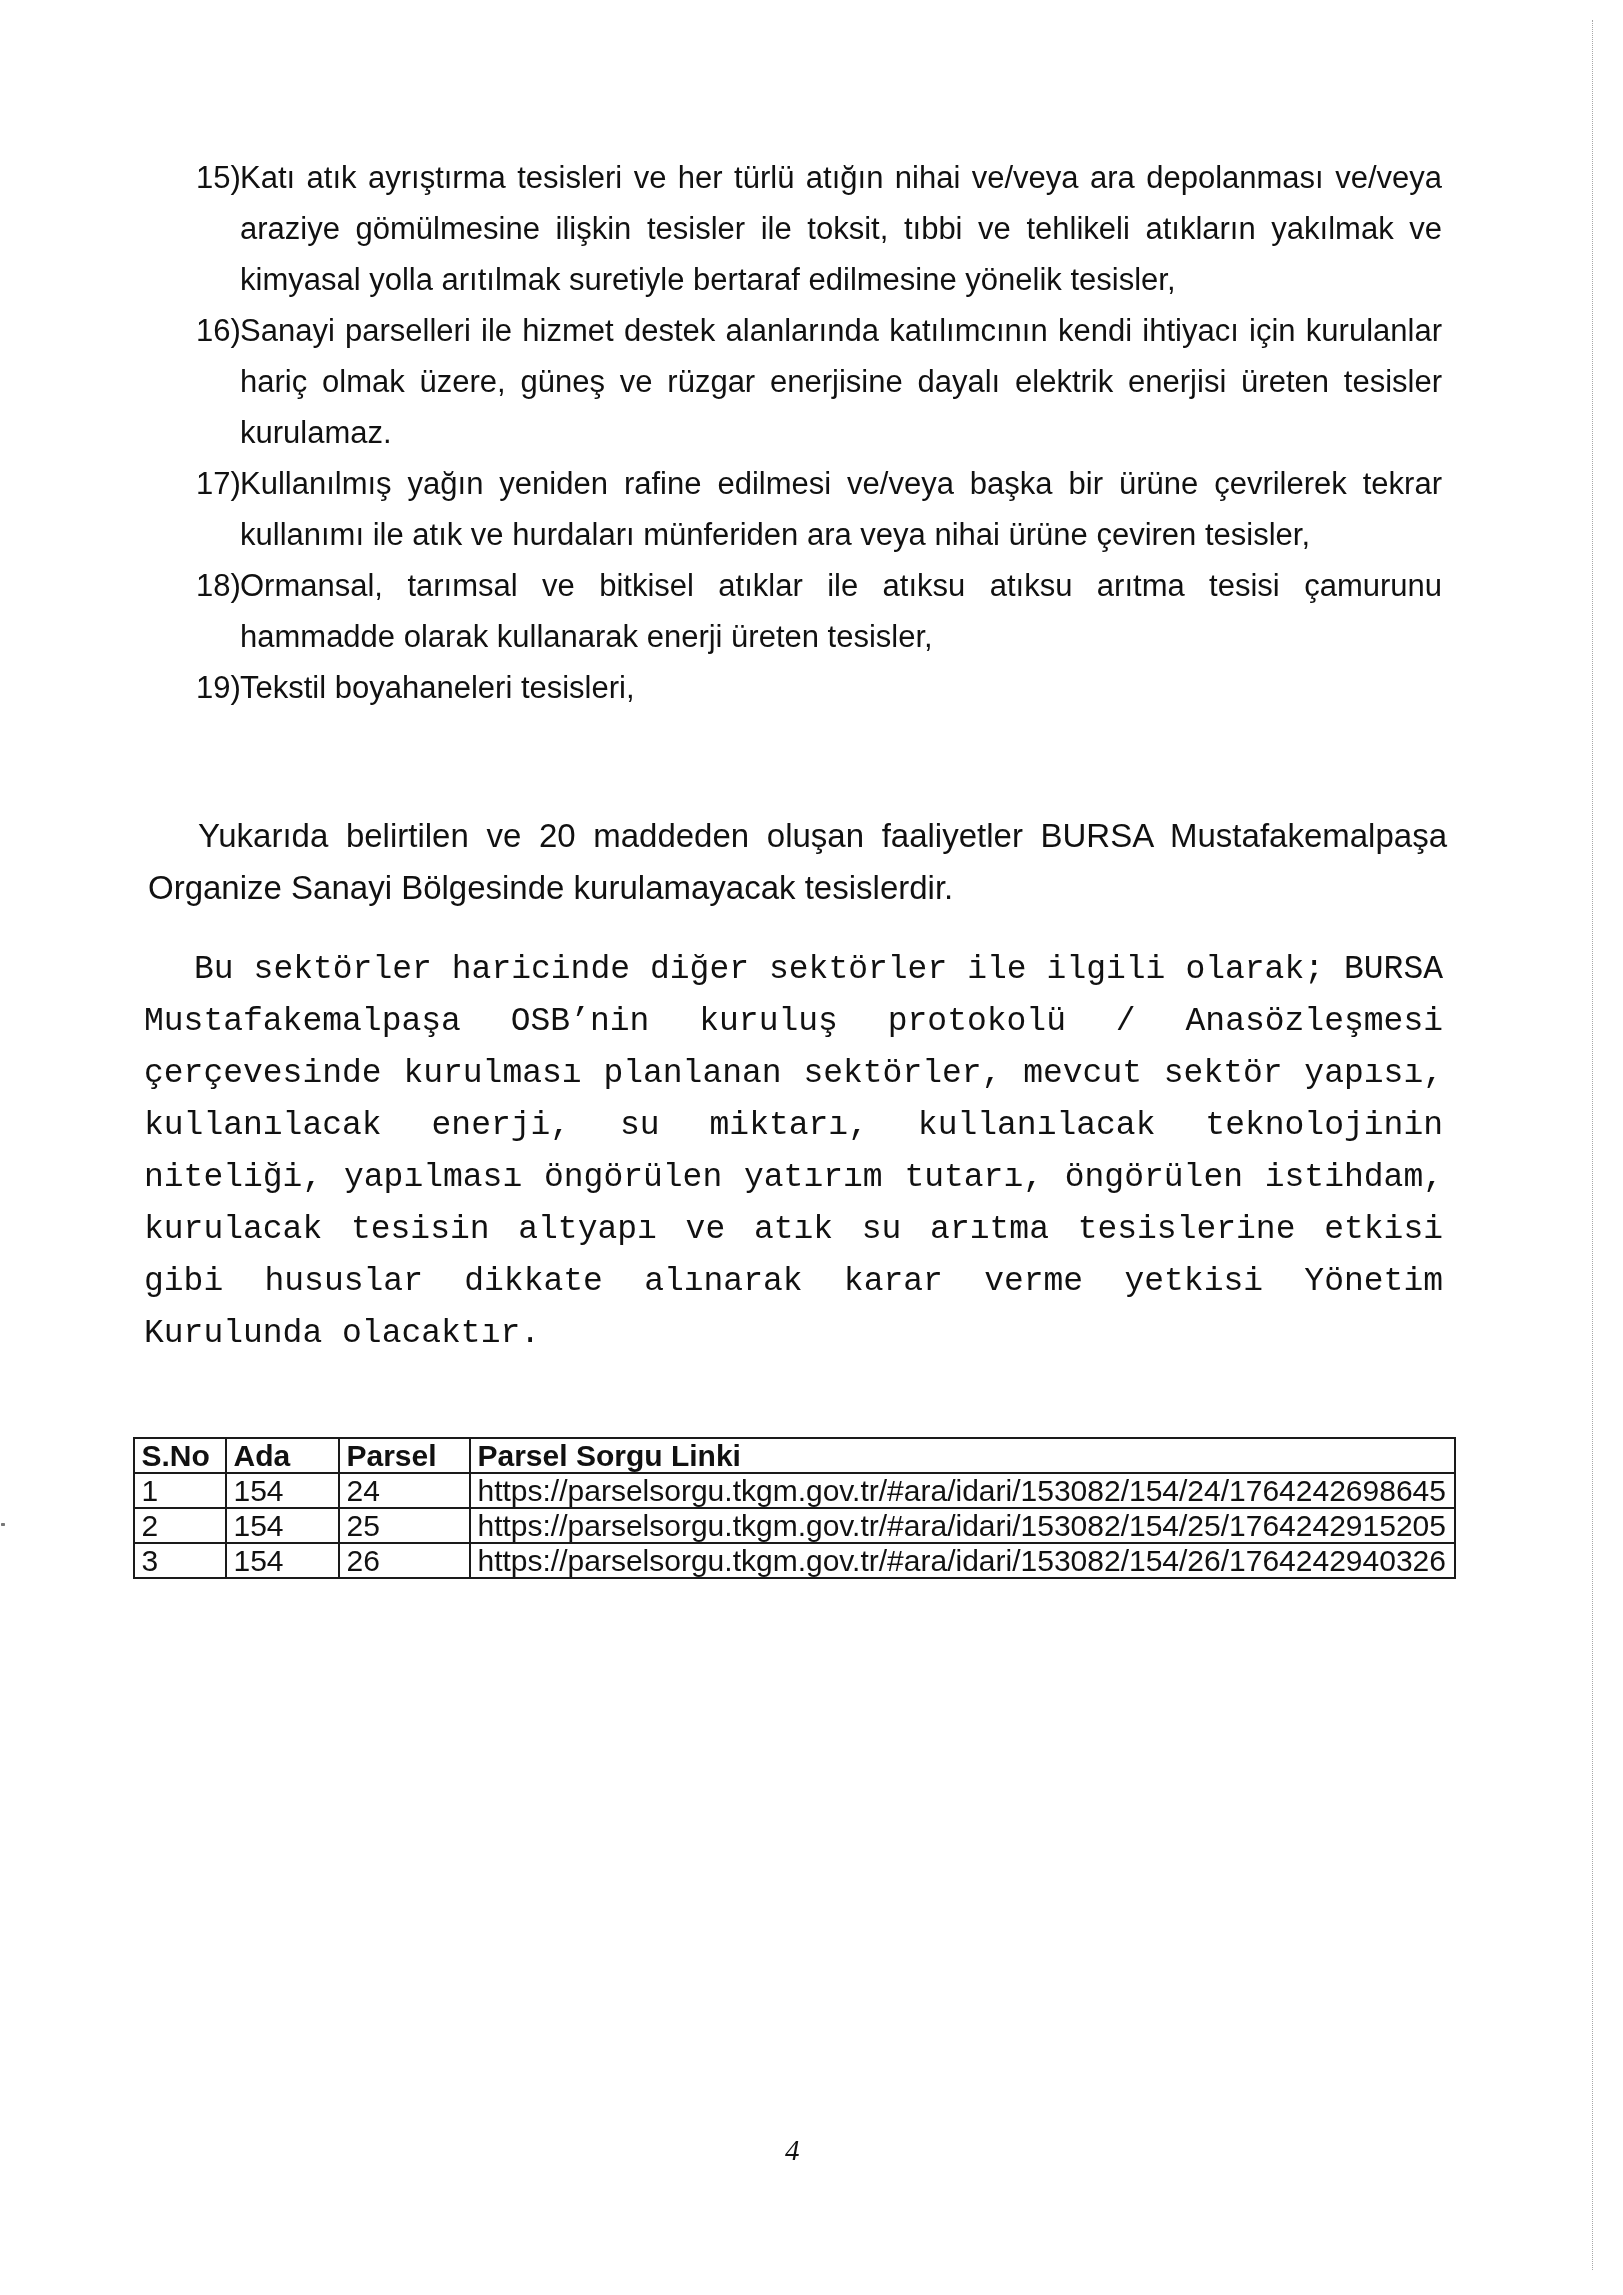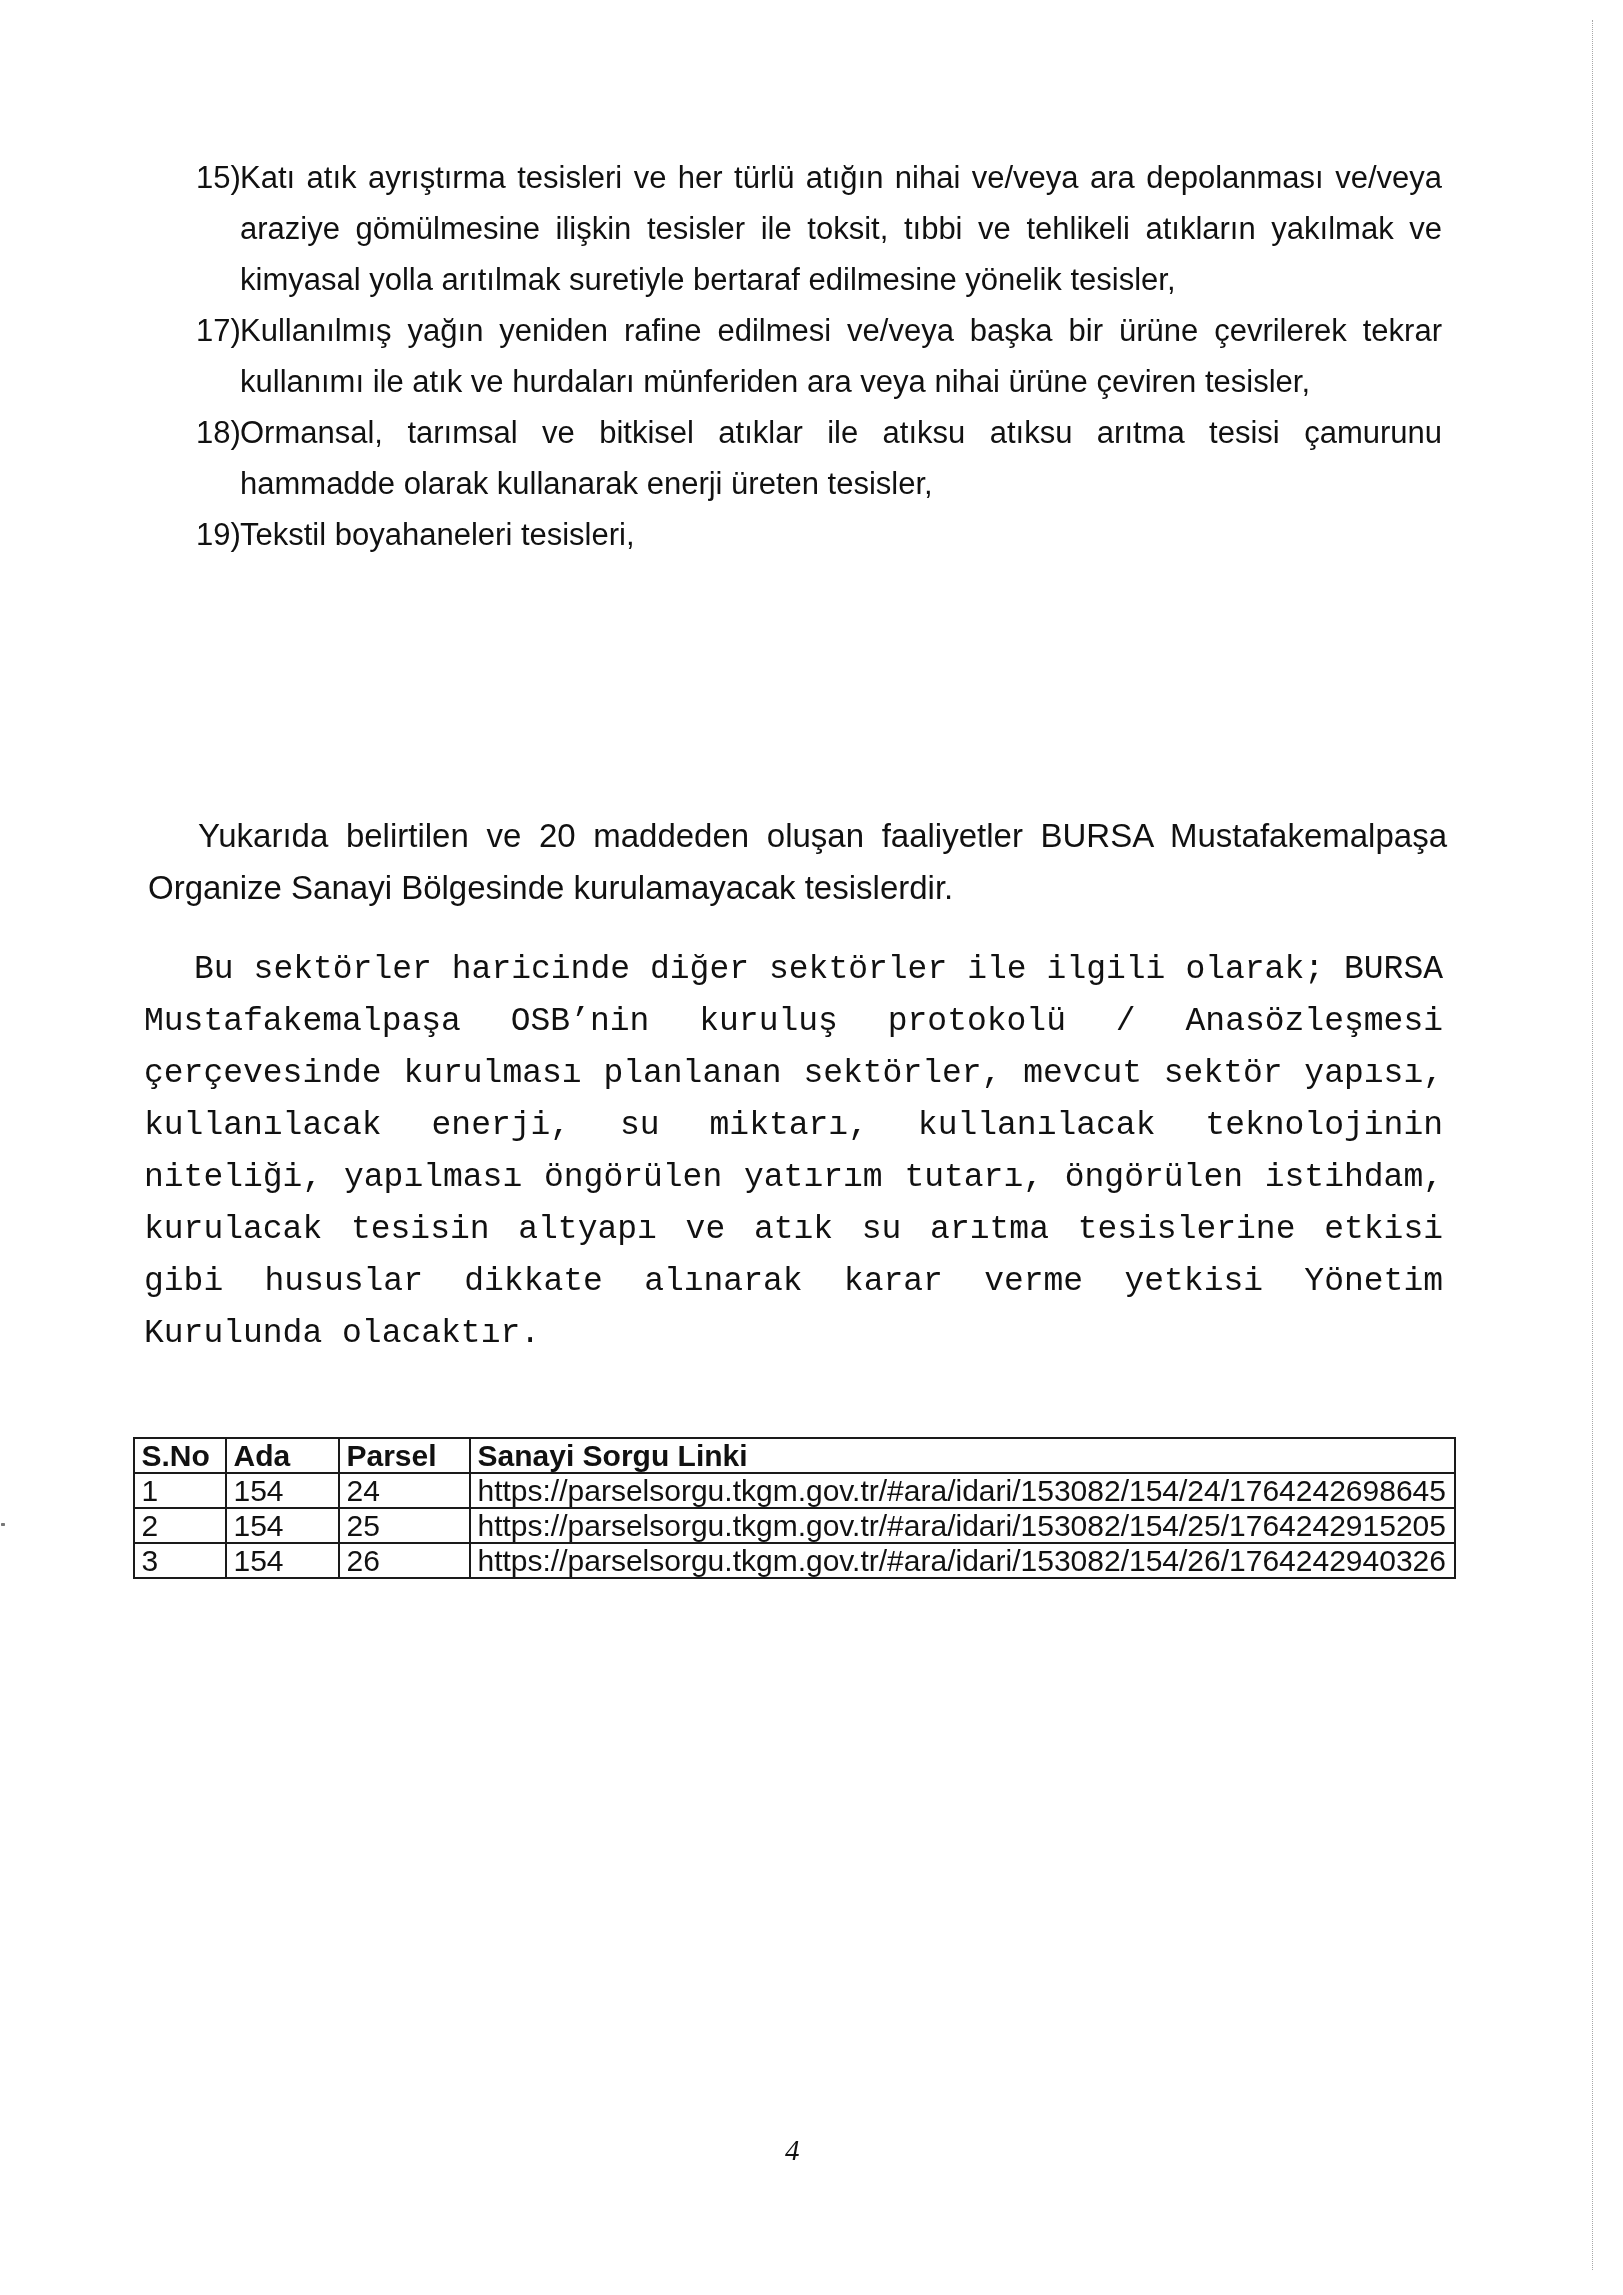--- a/index.html
+++ b/index.html
@@ -40,20 +40,24 @@
 <div class="page">
   <div class="scan-edge"></div>
   <div class="scan-speck"></div>
 
   <div class="list">
     <div class="item">
       <span class="num">15)</span>
       <span class="txt">Katı atık ayrıştırma tesisleri ve her türlü atığın nihai ve/veya ara depolanması ve/veya araziye gömülmesine ilişkin tesisler ile toksit, tıbbi ve tehlikeli atıkların yakılmak ve kimyasal yolla arıtılmak suretiyle bertaraf edilmesine yönelik tesisler,</span>
     </div>
     <div class="item">
+      <span class="num">16)</span>
+      <span class="txt">Sanayi parselleri ile hizmet destek alanlarında katılımcının kendi ihtiyacı için kurulanlar hariç olmak üzere, güneş ve rüzgar enerjisine dayalı elektrik enerjisi üreten tesisler kurulamaz.</span>
+    </div>
+    <div class="item">
       <span class="num">17)</span>
       <span class="txt">Kullanılmış yağın yeniden rafine edilmesi ve/veya başka bir ürüne çevrilerek tekrar kullanımı ile atık ve hurdaları münferiden ara veya nihai ürüne çeviren tesisler,</span>
     </div>
     <div class="item">
       <span class="num">18)</span>
       <span class="txt">Ormansal, tarımsal ve bitkisel atıklar ile atıksu atıksu arıtma tesisi çamurunu hammadde olarak kullanarak enerji üreten tesisler,</span>
     </div>
     <div class="item">
       <span class="num">19)</span>
       <span class="txt">Tekstil boyahaneleri tesisleri,</span>
@@ -63,21 +67,21 @@
   <p class="para p1" style="margin:4px">Yukarıda belirtilen ve 20 maddeden oluşan faaliyetler BURSA Mustafakemalpaşa Organize Sanayi Bölgesinde kurulamayacak tesislerdir.</p>
   <p class="para p2" style="margin:0">Bu sektörler haricinde diğer sektörler ile ilgili olarak; BURSA Mustafakemalpaşa OSB’nin kuruluş protokolü / Anasözleşmesi çerçevesinde  kurulması planlanan sektörler, mevcut sektör yapısı, kullanılacak enerji, su miktarı,  kullanılacak teknolojinin niteliği, yapılması öngörülen yatırım tutarı, öngörülen istihdam, kurulacak tesisin altyapı ve atık su arıtma tesislerine etkisi  gibi hususlar dikkate alınarak  karar verme yetkisi Yönetim Kurulunda olacaktır.</p>
 
 
   <table class="parcels">
     <thead>
       <tr>
         <th class="c1">S.No</th>
         <th class="c2">Ada</th>
         <th class="c3">Parsel</th>
-        <th>Sanayi Sorgu Linki</th>
+        <th>Parsel Sorgu Linki</th>
       </tr>
     </thead>
     <tbody>
       <tr>
         <td>1</td>
         <td>154</td>
         <td>24</td>
         <td>https://parselsorgu.tkgm.gov.tr/#ara/idari/153082/154/24/1764242698645</td>
       </tr>
       <tr>

